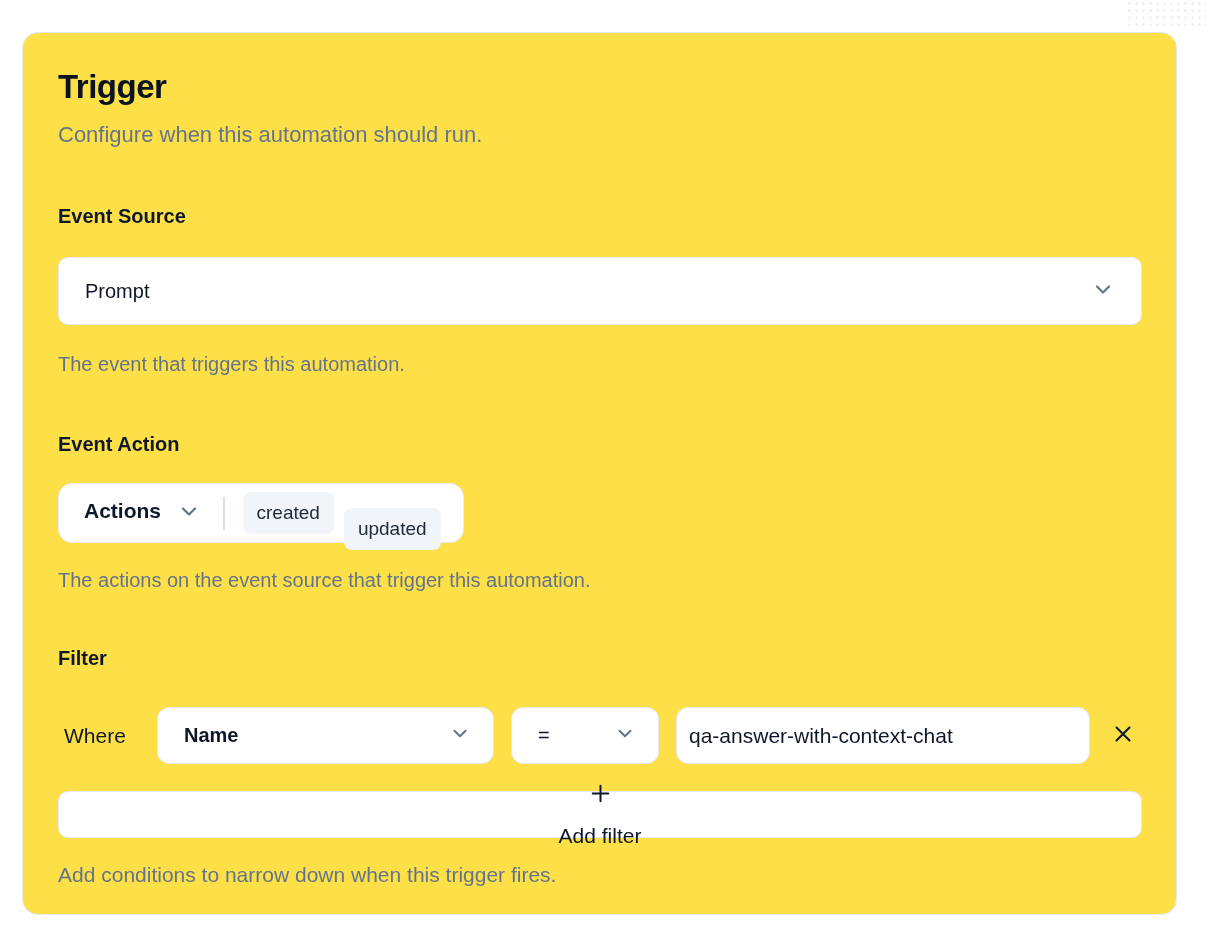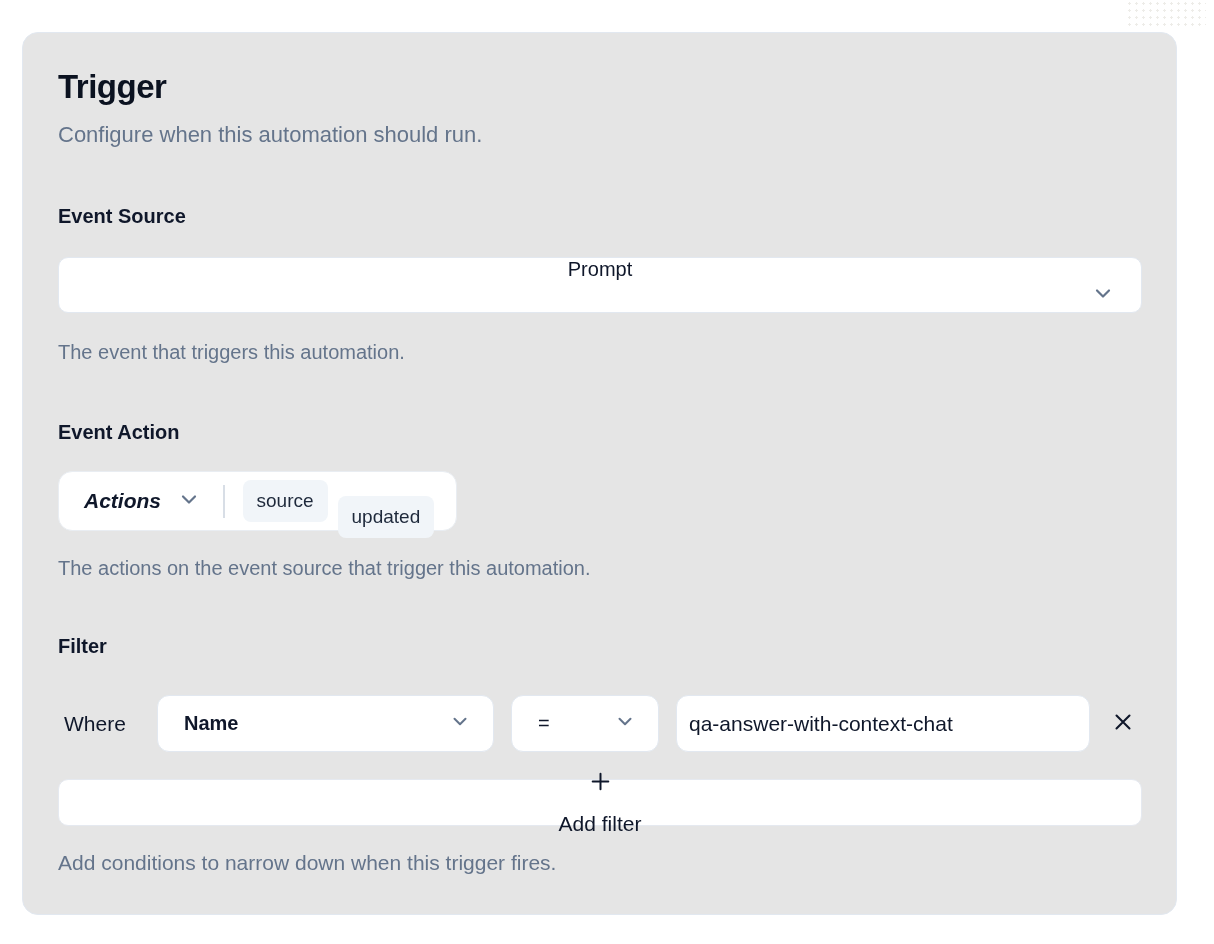--- a/index.html
+++ b/index.html
@@ -13,21 +13,21 @@
   .corner-dots {
     position: absolute; top: 0; right: 8px;
     width: 80px; height: 26px;
     background-image: radial-gradient(#e9e7e2 1.2px, transparent 1.3px);
     background-size: 7px 7px;
     opacity: 0.8;
   }
   .card {
     position: absolute; left: 22px; top: 32px;
     width: 1155px; height: 883px;
-    background: #e5e5e5;
+    background: #fde047;
     border: 1.5px solid #e2e8f0;
     border-radius: 16px;
     padding: 34px 35px 0 35px;
   }
   .card-title {
     font-size: 33px; line-height: 40px; font-weight: 700;
     letter-spacing: -0.5px; color: #0b1220;
   }
   .card-subtitle {
     margin-top: 14px;
@@ -39,49 +39,47 @@
     color: #0f172a;
   }
   .mt-section { margin-top: 54px; }
   .help-text {
     font-size: 20px; line-height: 26px;
     color: #64748b;
   }
   
   .select-box {
     margin-top: 28px;
-    width: 1084px; height: 56px;
+    width: 1084px; height: 68px;
     border: 1.5px solid #e2e8f0;
     border-radius: 10px;
     background: #fff;
     display: flex; align-items: center;
     padding: 0 26px;
     font-size: 20px;
     cursor: pointer;
-    flex-direction: column;
   }
   .select-box .chev { margin-left: auto; }
   .help-after-control { margin-top: 26px; }
 
   
   .actions-box {
     margin-top: 26px;
     display: inline-flex; align-items: center;
     height: 60px;
     border: 1.5px solid #e9edf2;
     border-radius: 14px;
     padding: 0 22px 0 25px;
     background: #fff;
   }
   .actions-trigger {
-    display: inline-flex; align-items: center; gap: 16px;
+    display: inline-flex; align-items: flex-start; gap: 16px;
     font-size: 21px; font-weight: 700; color: #0f172a;
     background: none; border: none; cursor: pointer;
     font-family: inherit;
-    font-style: italic;
   }
   .v-divider {
     width: 1.5px; height: 33px;
     background: #d8dee6;
     margin: 0 18px 0 22px;
   }
   .tag {
     display: inline-flex; align-items: center;
     background: #f1f5f9;
     border-radius: 8px;
@@ -176,21 +174,21 @@
   <div class="actions-box">
     <button class="actions-trigger">
       <span>Actions</span>
       <span class="chev">
         <svg width="24" height="24" viewBox="0 0 24 24" fill="none" stroke="#64748b" stroke-width="2.2" stroke-linecap="round" stroke-linejoin="round">
             <path d="M6 9.5 L12 15.5 L18 9.5"></path>
           </svg>
       </span>
     </button>
     <span class="v-divider"></span>
-    <span class="tag">source</span>
+    <span class="tag">created</span>
     <span class="tag">updated</span>
   </div>
   <p class="help-text help-after-actions">The actions on the event source that trigger this automation.</p>
 
   
   <div class="section-label mt-filter-label">Filter</div>
 
   <div class="filter-row">
     <span class="where-label">Where</span>
 

